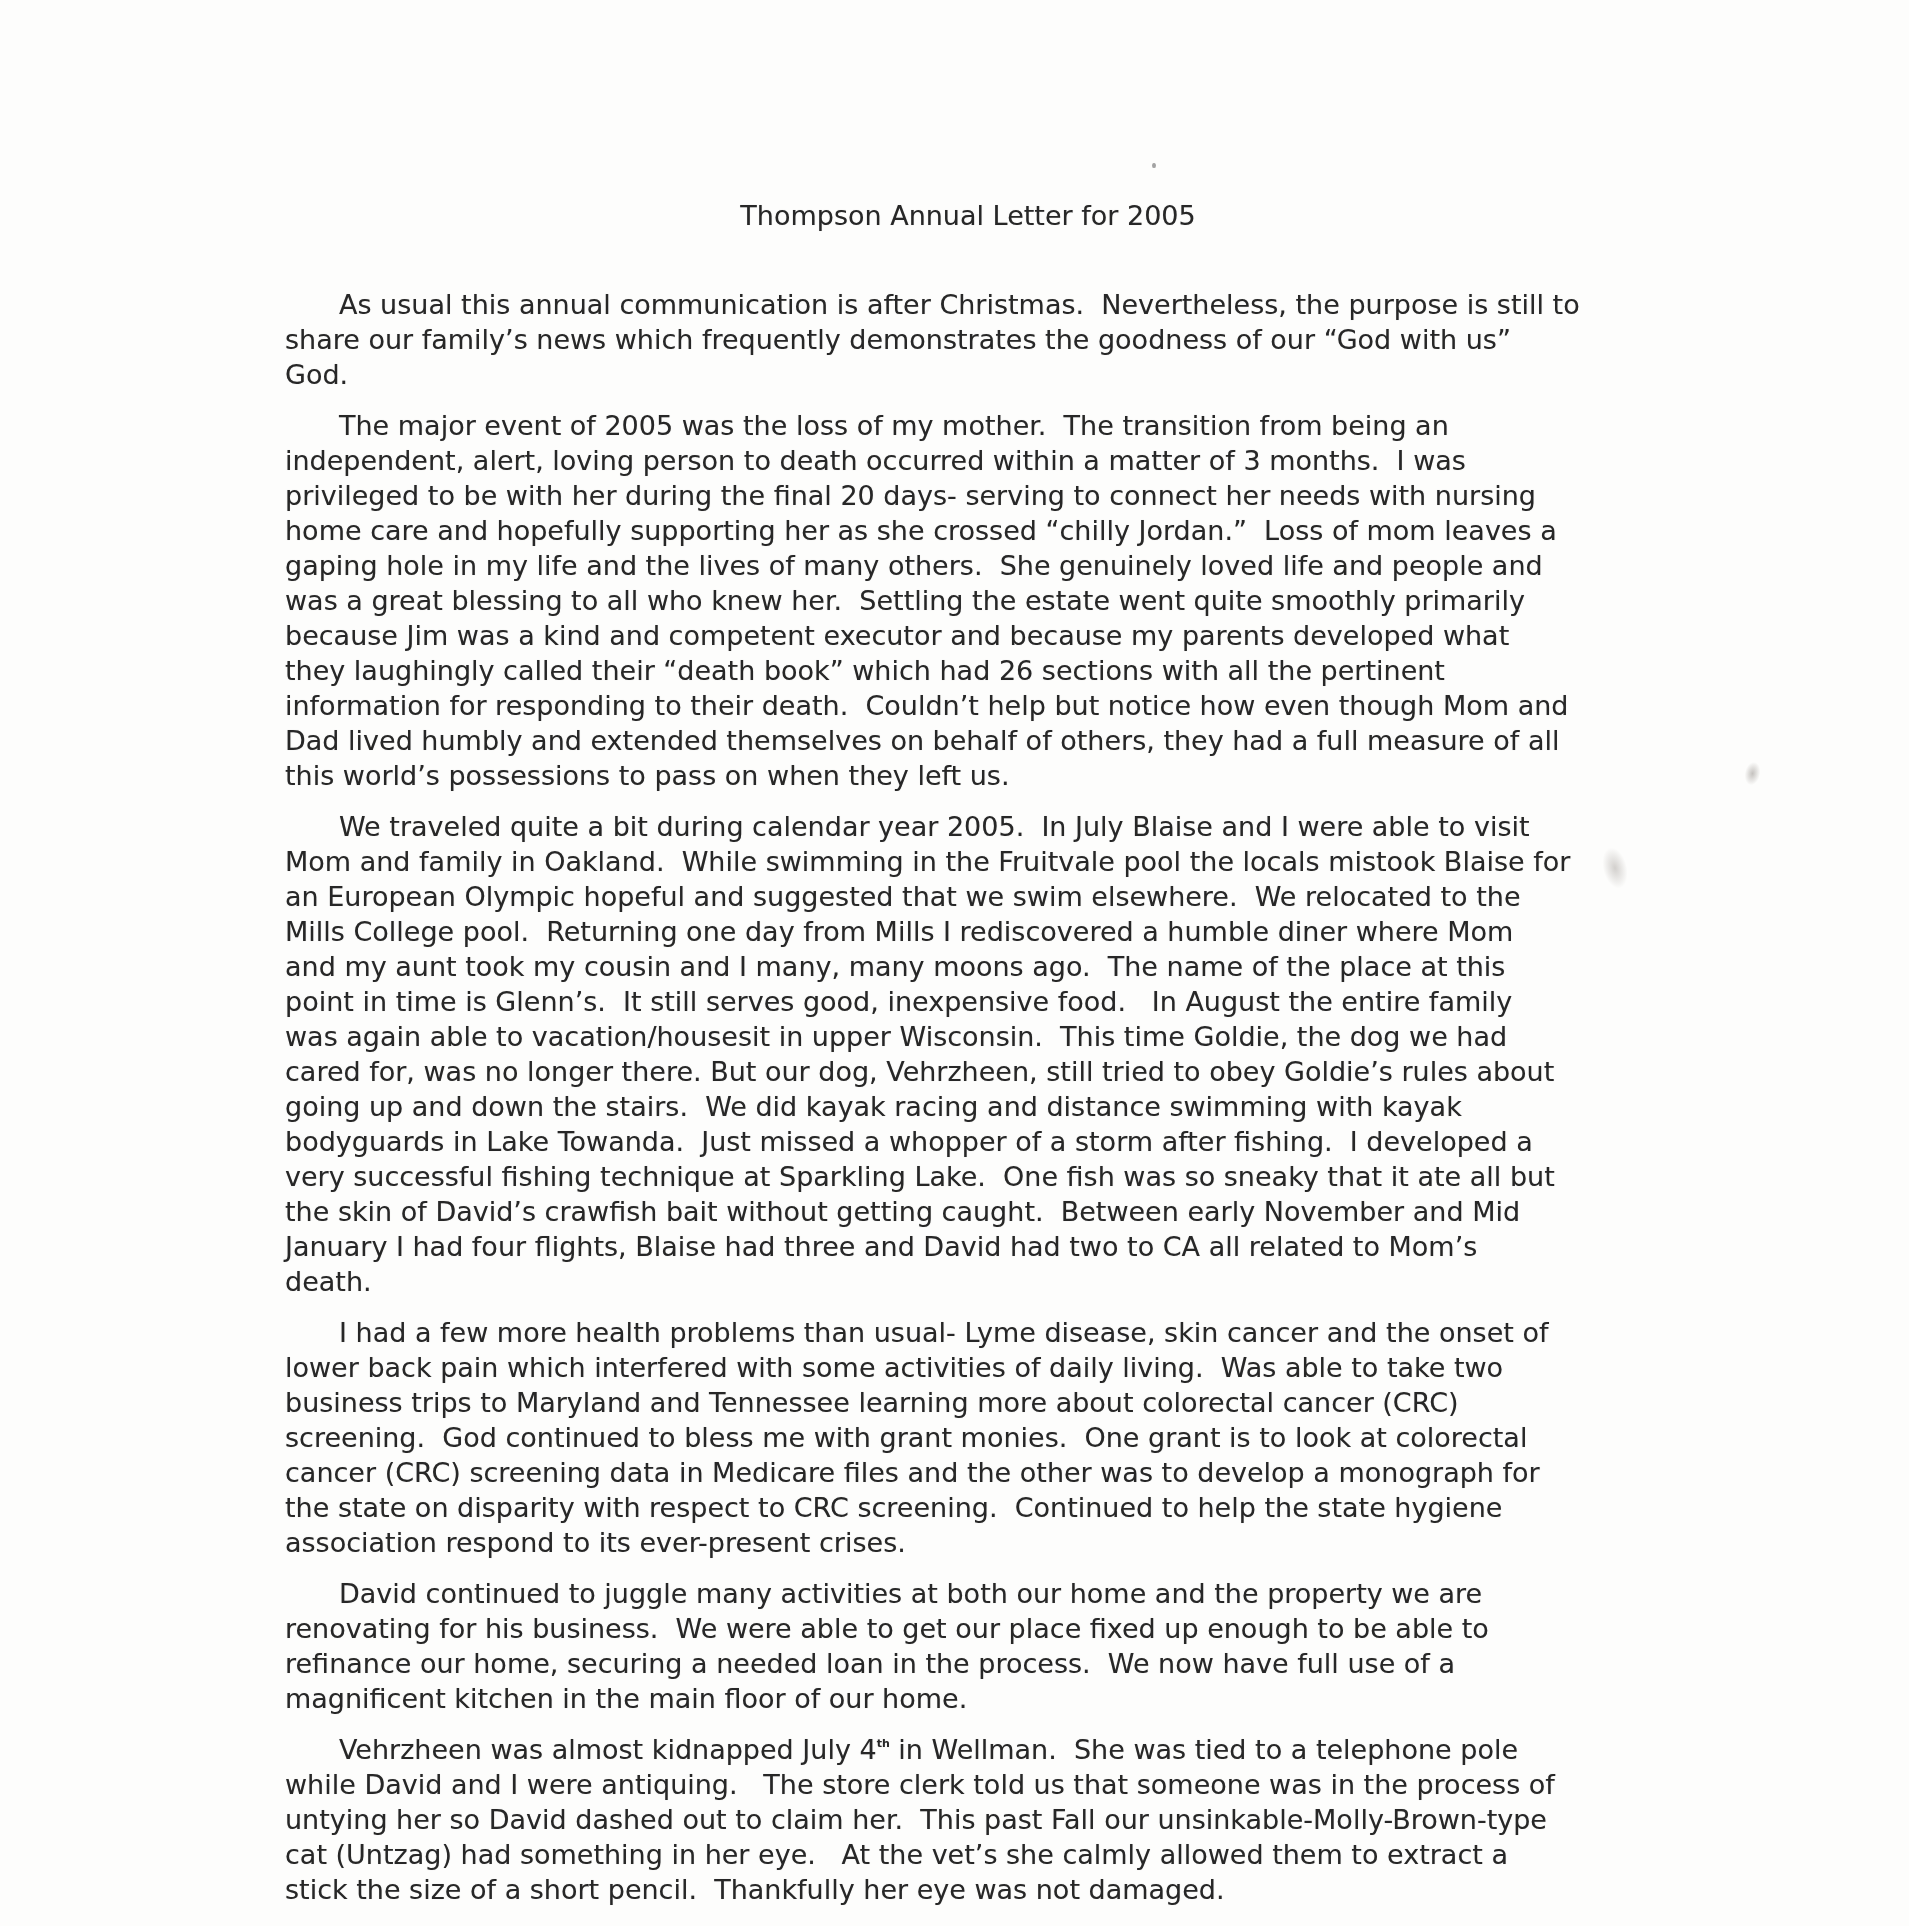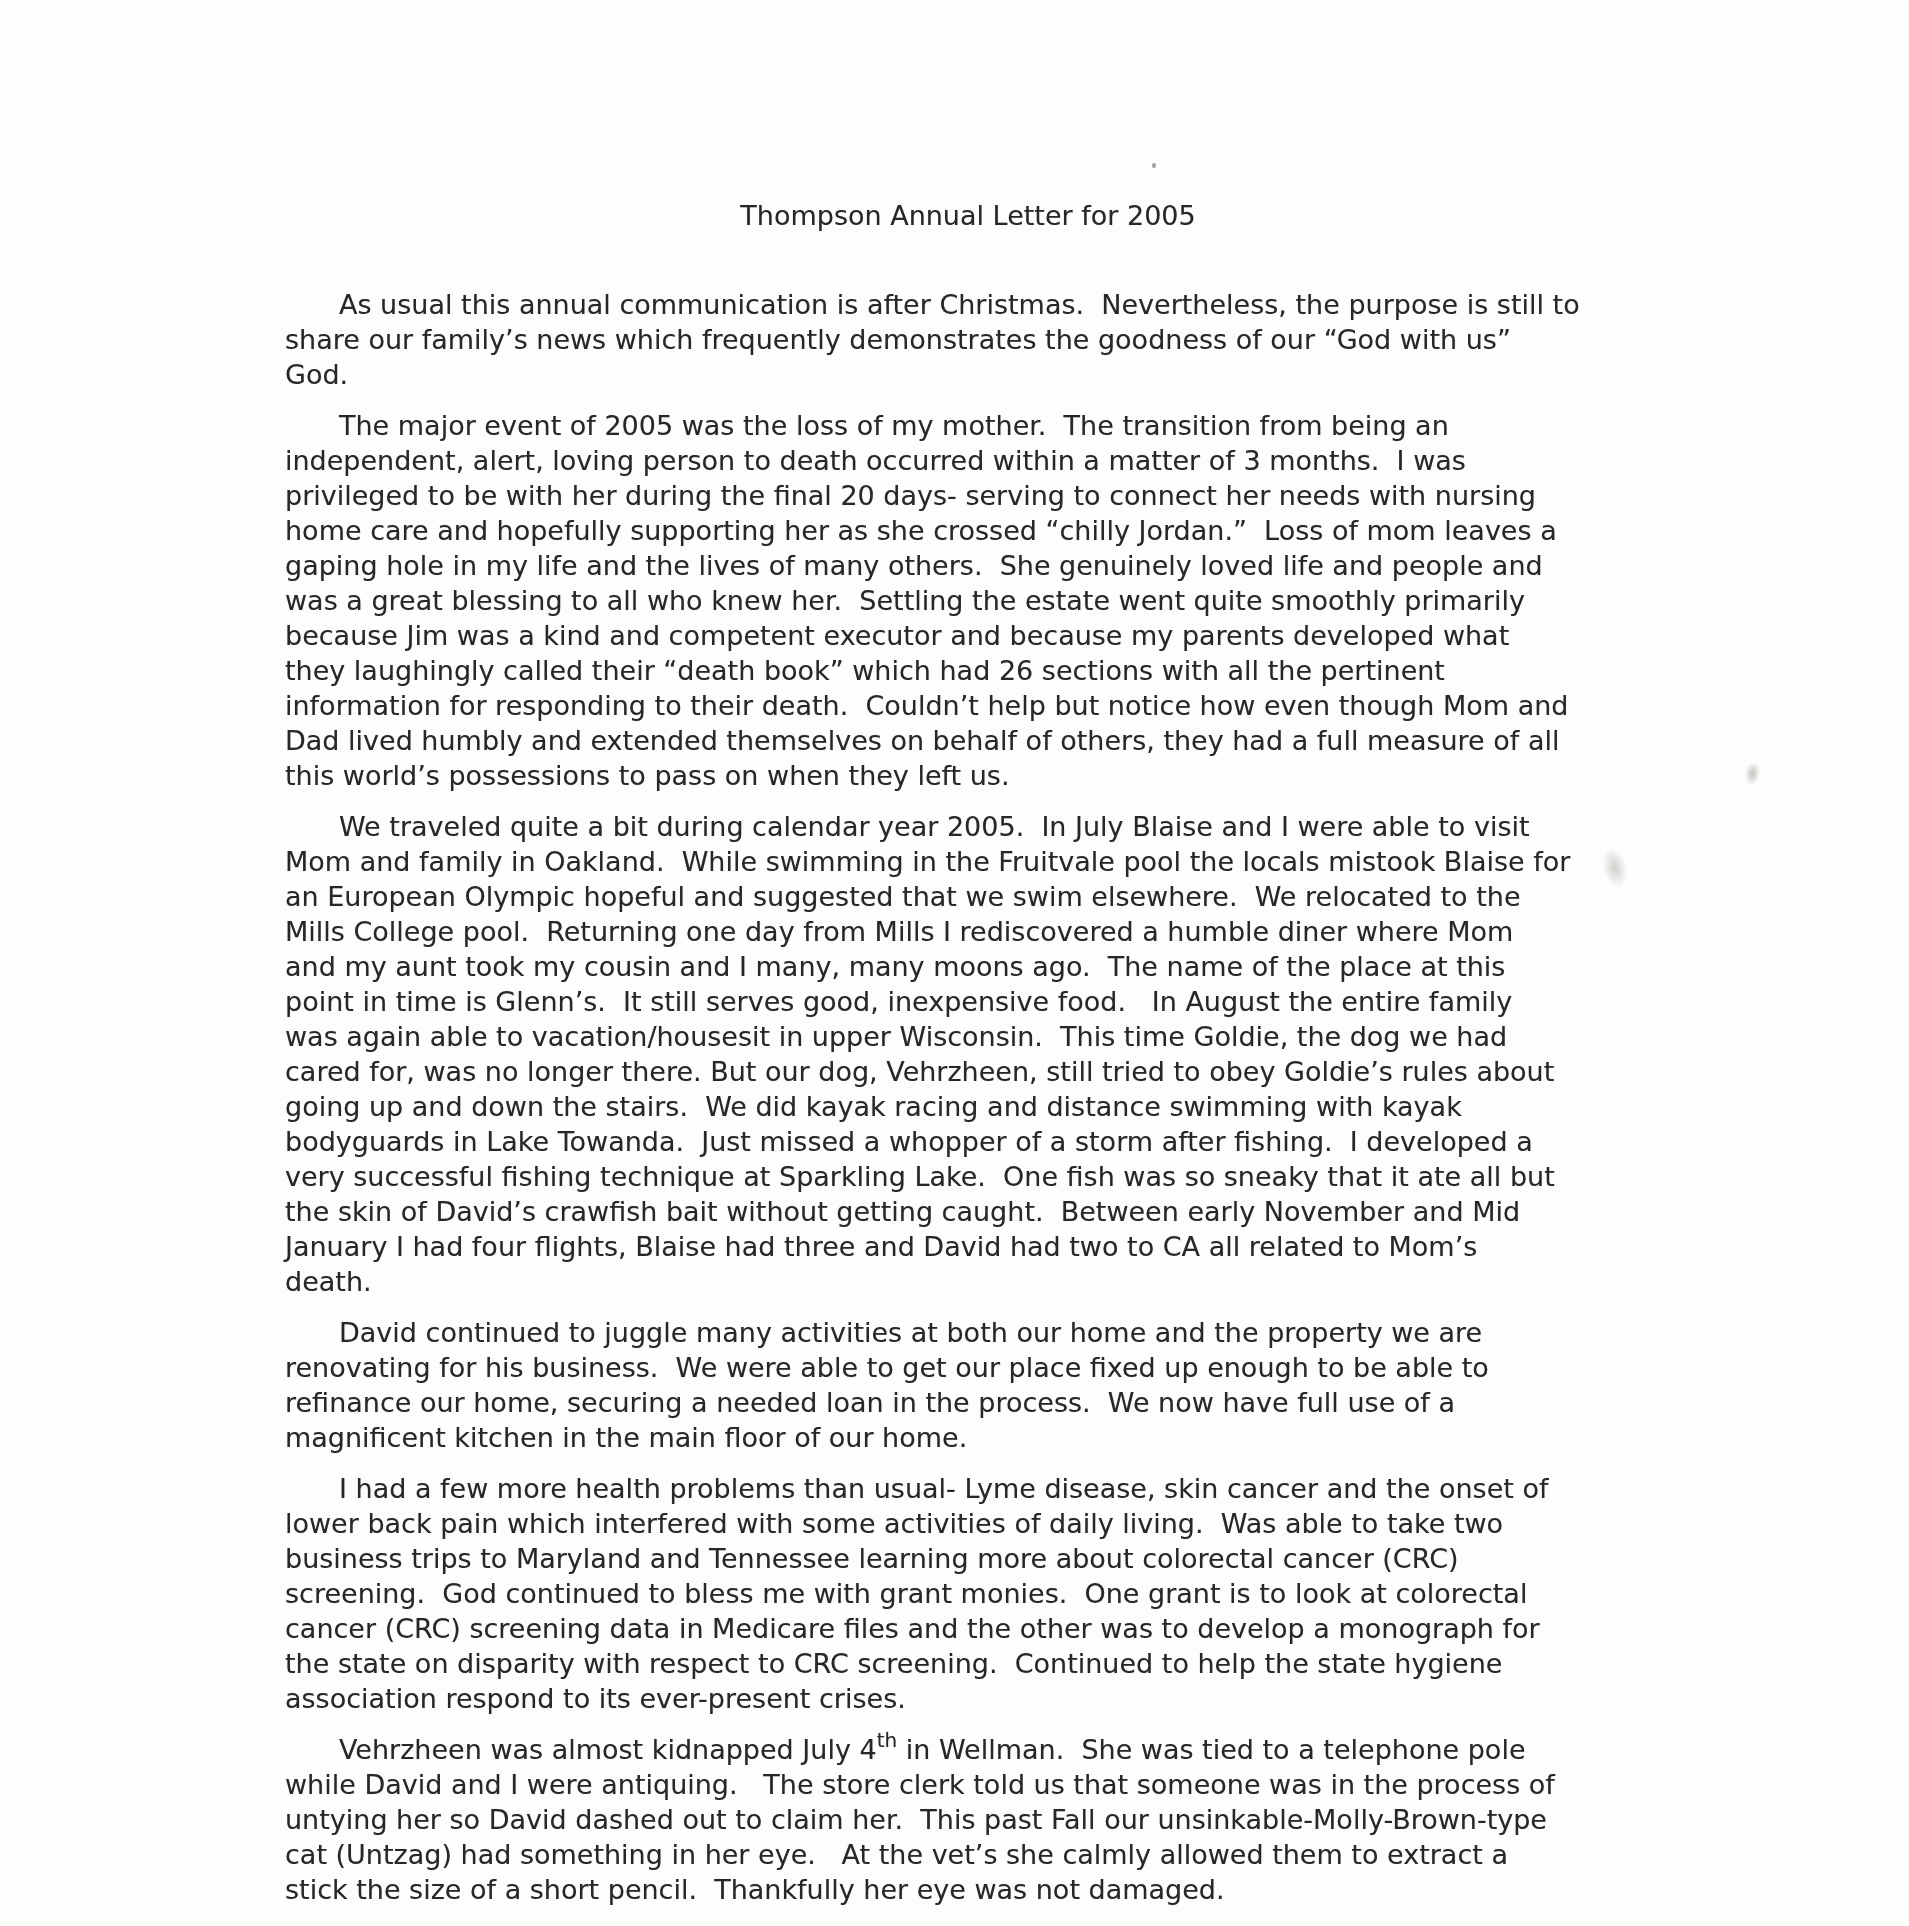--- a/index.html
+++ b/index.html
@@ -36,24 +36,25 @@
     width: 1408px;
   }
   .para {
     margin: 16px;
     font-size: 27px;
     line-height: 35px;
     white-space: pre;
     text-indent: 54px;
   }
   .para sup {
-    font-size: 20px;
+    font-size: 11px;
     line-height: 0;
     vertical-align: 11.6px;
     letter-spacing: 0;
+    font-weight: bold;
   }
 
   
   .smudge-right-margin {
     position: absolute;
     left: 1745px;
     top: 762px;
     width: 14.6px;
     height: 23px;
     background: radial-gradient(ellipse at center, rgba(150,145,140,0.55), rgba(150,145,140,0) 72%);
@@ -112,32 +113,32 @@
 was again able to vacation/housesit in upper Wisconsin.  This time Goldie, the dog we had
 cared for, was no longer there. But our dog, Vehrzheen, still tried to obey Goldie’s rules about
 going up and down the stairs.  We did kayak racing and distance swimming with kayak
 bodyguards in Lake Towanda.  Just missed a whopper of a storm after fishing.  I developed a
 very successful fishing technique at Sparkling Lake.  One fish was so sneaky that it ate all but
 the skin of David’s crawfish bait without getting caught.  Between early November and Mid
 January I had four flights, Blaise had three and David had two to CA all related to Mom’s
 death.</p>
 
 
-    <p class="para">David continued to juggle many activities at both our home and the property we are
-renovating for his business.  We were able to get our place fixed up enough to be able to
-refinance our home, securing a needed loan in the process.  We now have full use of a
-magnificent kitchen in the main floor of our home.</p>
-
     <p class="para">I had a few more health problems than usual- Lyme disease, skin cancer and the onset of
 lower back pain which interfered with some activities of daily living.  Was able to take two
 business trips to Maryland and Tennessee learning more about colorectal cancer (CRC)
 screening.  God continued to bless me with grant monies.  One grant is to look at colorectal
 cancer (CRC) screening data in Medicare files and the other was to develop a monograph for
 the state on disparity with respect to CRC screening.  Continued to help the state hygiene
 association respond to its ever-present crises.</p>
+
+    <p class="para">David continued to juggle many activities at both our home and the property we are
+renovating for his business.  We were able to get our place fixed up enough to be able to
+refinance our home, securing a needed loan in the process.  We now have full use of a
+magnificent kitchen in the main floor of our home.</p>
 
     <p class="para"><span>Vehrzheen was almost kidnapped July 4</span><sup>th</sup><span> in Wellman.  She was tied to a telephone pole
 while David and I were antiquing.   The store clerk told us that someone was in the process of
 untying her so David dashed out to claim her.  This past Fall our unsinkable-Molly-Brown-type
 cat (Untzag) had something in her eye.   At the vet’s she calmly allowed them to extract a
 stick the size of a short pencil.  Thankfully her eye was not damaged.</span></p>
 
     <p class="para"><span>The three of us are still swimming.  Blaise is naturally the best but David and I had the
 pluck to enter a competition in February.  I earned first place in three of my events because I
 was the only one in my age group (60-65).  Where have all my cohorts gone? According to

